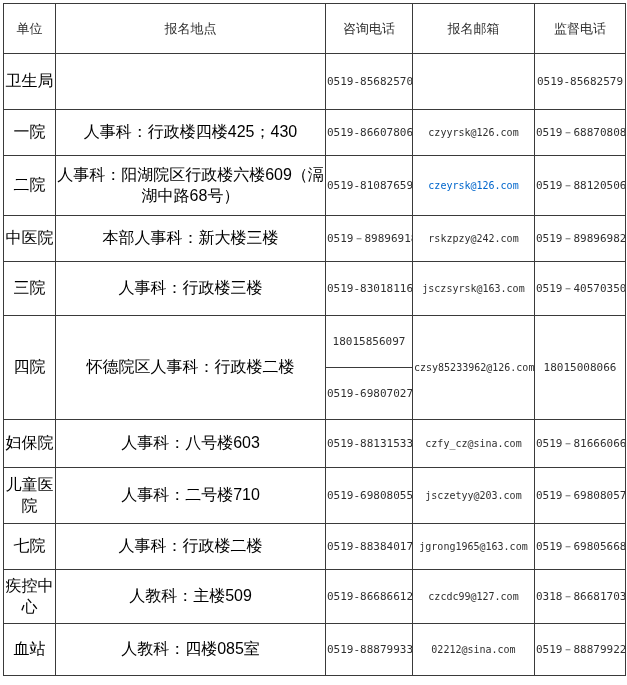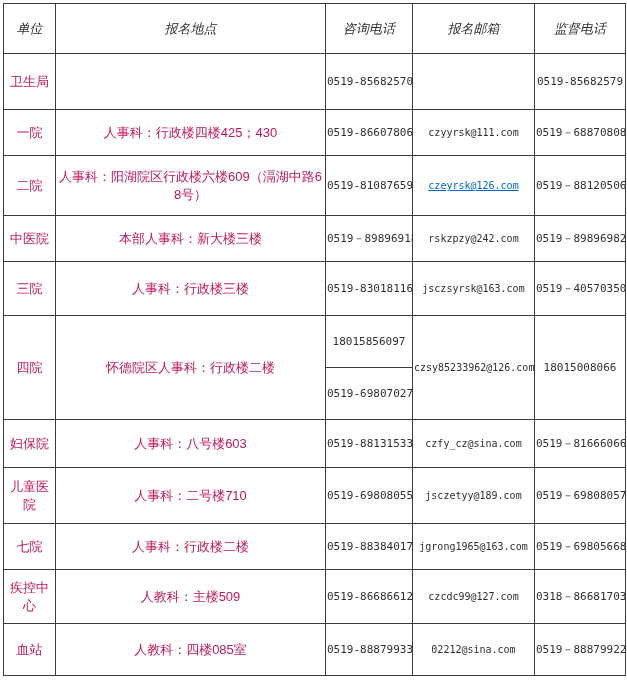--- a/index.html
+++ b/index.html
@@ -30,44 +30,43 @@
     word-break: break-all;
   }
   .reg-table th {
     font-family: "Liberation Sans", sans-serif;
     font-weight: normal;
     font-size: 13px;
     color: #2f2f2f;
   }
   td.unit, td.loc {
     font-family: "Liberation Sans", sans-serif;
-    font-size: 13px;
-    color: #be185d;
+    font-size: 16px;
+    color: #000000;
     text-align: center;
   }
   td.phone, td.sup {
     font-family: "DejaVu Sans Mono", "Liberation Mono", monospace;
     font-size: 11px;
     color: #2f2f2f;
     white-space: nowrap;
     text-align: center;
   }
   td.email {
     font-family: "DejaVu Sans Mono", "Liberation Mono", monospace;
     font-size: 10px;
     color: #2f2f2f;
     white-space: nowrap;
   }
   td.email a.email-link {
     color: #0066cc;
-    text-decoration: underline;
     cursor: pointer;
   }
   
-  tr.h-head { height: 50px; font-style: italic; }
+  tr.h-head { height: 50px; }
   tr.h-r0  { height: 56px; }
   tr.h-r1  { height: 46px; }
   tr.h-r2  { height: 60px; }
   tr.h-r3  { height: 46px; }
   tr.h-r4  { height: 54px; }
   tr.h-r5a { height: 52px; }
   tr.h-r5b { height: 52px; }
   tr.h-r6  { height: 48px; }
   tr.h-r7  { height: 56px; }
   tr.h-r8  { height: 46px; }
@@ -101,21 +100,21 @@
       <td class="loc"></td>
       <td class="phone">0519-85682570</td>
       <td class="email"></td>
       <td class="sup">0519-85682579</td>
     </tr>
 
     <tr class="h-r1">
       <td class="unit">一院</td>
       <td class="loc">人事科：行政楼四楼425；430</td>
       <td class="phone">0519-86607806</td>
-      <td class="email">czyyrsk@111.com</td>
+      <td class="email">czyyrsk@126.com</td>
       <td class="sup">0519－68870808</td>
     </tr>
 
     <tr class="h-r2">
       <td class="unit">二院</td>
       <td class="loc">人事科：阳湖院区行政楼六楼609（滆湖中路68号）</td>
       <td class="phone">0519-81087659</td>
       <td class="email">
         <a class="email-link">czeyrsk@126.com</a>
       </td>
@@ -154,21 +153,21 @@
       <td class="loc">人事科：八号楼603</td>
       <td class="phone">0519-88131533</td>
       <td class="email">czfy_cz@sina.com</td>
       <td class="sup">0519－81666066</td>
     </tr>
 
     <tr class="h-r7">
       <td class="unit">儿童医院</td>
       <td class="loc">人事科：二号楼710</td>
       <td class="phone">0519-69808055</td>
-      <td class="email">jsczetyy@189.com</td>
+      <td class="email">jsczetyy@203.com</td>
       <td class="sup">0519－69808057</td>
     </tr>
 
     <tr class="h-r8">
       <td class="unit">七院</td>
       <td class="loc">人事科：行政楼二楼</td>
       <td class="phone">0519-88384017</td>
       <td class="email">jgrong1965@163.com</td>
       <td class="sup">0519－69805668</td>
     </tr>

